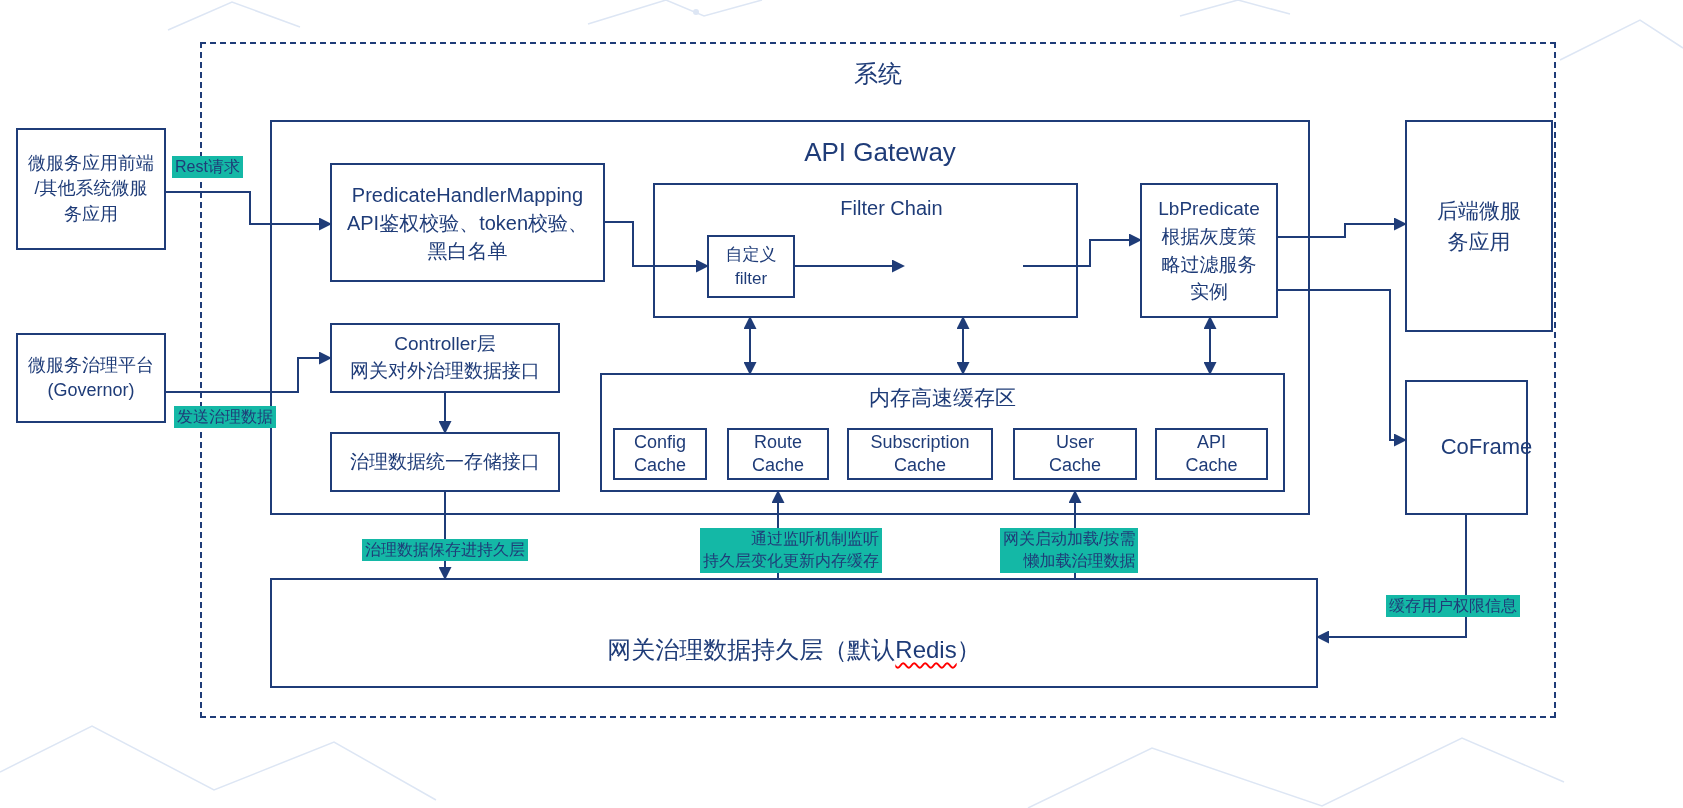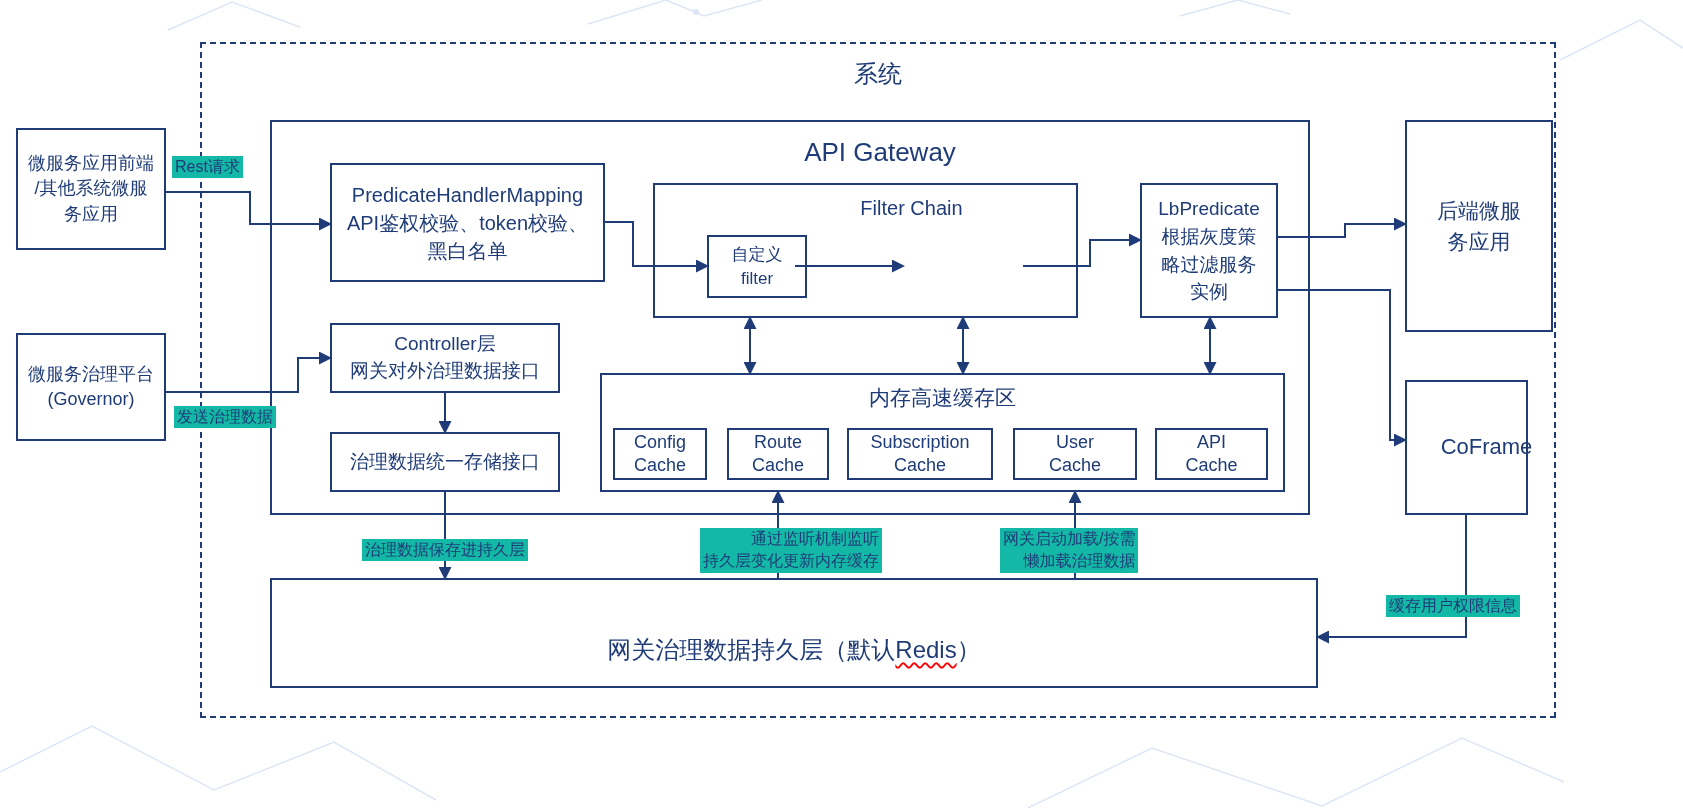--- a/index.html
+++ b/index.html
@@ -54,30 +54,30 @@
 
   <div class="box dashed" style="left:200px;top:42px;width:1356px;height:676px;"></div>
   <div class="title-label" style="left:200px;top:58px;width:1356px;font-size:24px;">系统</div>
 
   <div class="box" style="left:270px;top:120px;width:1040px;height:395px;"></div>
   <div class="title-label" style="left:740px;top:136px;width:280px;font-size:26px;">API Gateway</div>
 
   <div class="box" style="left:16px;top:128px;width:150px;height:122px;font-size:18px;">微服务应用前端
 /其他系统微服
 务应用</div>
-  <div class="box" style="left:16px;top:333px;width:150px;height:108px;font-size:18px;">微服务治理平台
+  <div class="box" style="left:16px;top:333px;width:150px;height:90px;font-size:18px;">微服务治理平台
 (Governor)</div>
 
   <div class="box" style="left:330px;top:163px;width:275px;height:119px;font-size:20px;">PredicateHandlerMapping
 API鉴权校验、token校验、
 黑白名单</div>
 
   <div class="box" style="left:653px;top:183px;width:425px;height:135px;"></div>
-  <div class="title-label" style="left:653px;top:195px;width:477px;font-size:20px;margin-left:20px;">Filter Chain</div>
-  <div class="box" style="left:707px;top:235px;width:100px;height:63px;font-size:17px;">自定义
+  <div class="title-label" style="left:653px;top:195px;width:477px;font-size:20px;">Filter Chain</div>
+  <div class="box" style="left:707px;top:235px;width:88px;height:63px;font-size:17px;">自定义
 filter</div>
 
   <div class="box" style="left:1140px;top:183px;width:138px;height:135px;font-size:19px;line-height:1.45;">LbPredicate
 根据灰度策
 略过滤服务
 实例</div>
 
   <div class="box" style="left:330px;top:323px;width:230px;height:70px;font-size:19px;">Controller层
 网关对外治理数据接口</div>
   <div class="box" style="left:330px;top:432px;width:230px;height:60px;font-size:19px;">治理数据统一存储接口</div>

